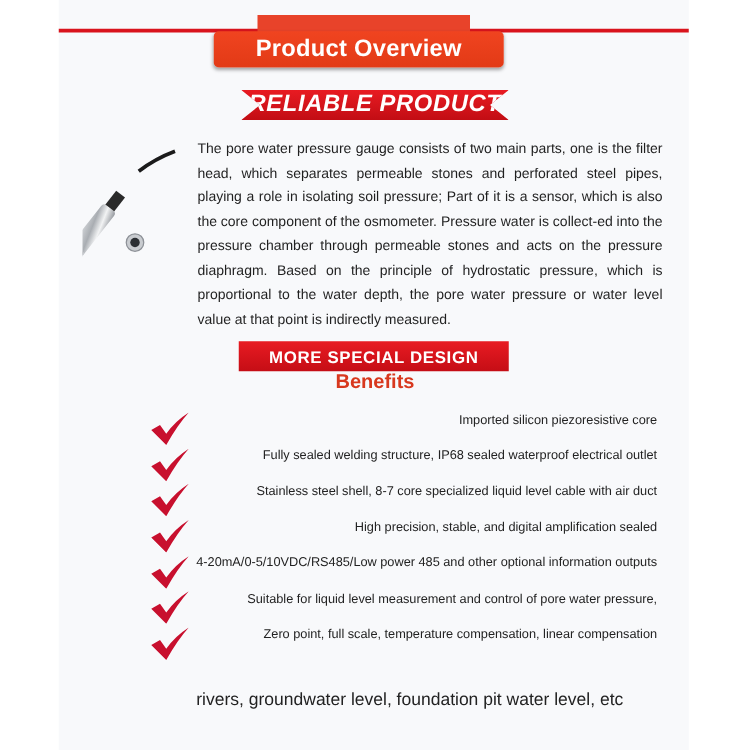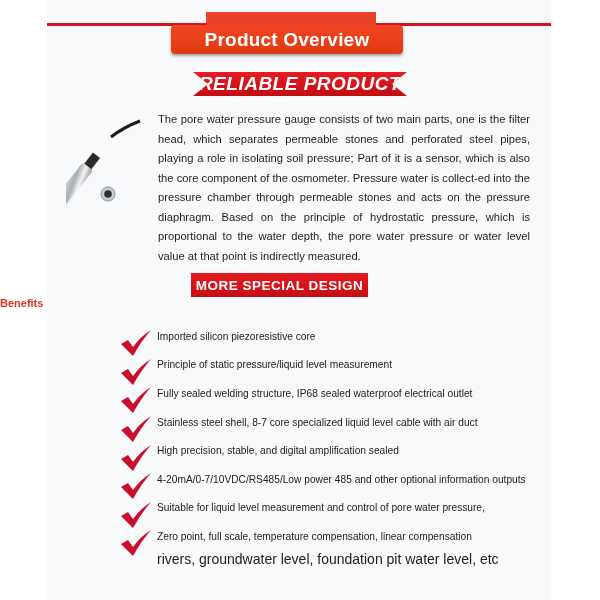--- a/index.html
+++ b/index.html
@@ -38,33 +38,33 @@
       letter-spacing: 0.5px;
       font-style: italic;
     }
     .product-img { position: absolute; left: 66px; top: 115px; width: 90px; height: 100px; }
     .para {
       position: absolute; left: 158px; top: 110px; width: 372px;
       font-size: 11.2px; line-height: 19.5px; color: #1f1f1f;
       text-align: justify; margin: 0;
     }
     .section-banner {
-      position: absolute; left: 191px; top: 273px; width: 177px; height: 24px;
+      position: absolute; left: 191px; top: 273px; width: 216px; height: 24px;
       background: linear-gradient(#e81b22, #c50d15);
       color: #fff; font-weight: bold; font-size: 13.5px;
       display: flex; align-items: center; justify-content: center;
       letter-spacing: 0.5px;
     }
     .benefits-title {
-      position: absolute; left: 0; width: 600px; top: 297px; 
-      color: #d8381e; font-weight: bold; font-size: 11px;
+      position: absolute; left: 0; width: 600px; top: 297px; text-align: center;
+      color: #d8381e; font-weight: bold; font-size: 16px;
     }
     .benefit-list { position: absolute; left: 120px; top: 322px; margin: 0; padding: 0; list-style: none; }
     .benefit {
-      position: relative; height: 28.6px; display: flex; align-items: center;
+      position: relative; height: 28.6px; display: flex; align-items: center; justify-content: space-between;
     }
     .check { width: 32px; height: 26px; flex: none; margin-right: 5px; margin-top: 14px; }
     .benefit-text { font-size: 10.2px; color: #222; white-space: nowrap; }
     .benefit-cont {
       position: absolute; left: 157px; top: 551px; font-size: 14px; color: #222; white-space: nowrap;
     }
   </style>
 </head>
 <body>
 
@@ -103,45 +103,39 @@
   <li class="benefit">
     <svg class="check" viewBox="0 0 32 26">
         <path d="M1 14 L8 10 L13 17 Q20 7 31 0 Q22 10 13 26 Z" fill="#c8102e"></path>
       </svg>
     <span class="benefit-text">Imported silicon piezoresistive core</span>
   </li>
   <li class="benefit">
     <svg class="check" viewBox="0 0 32 26">
         <path d="M1 14 L8 10 L13 17 Q20 7 31 0 Q22 10 13 26 Z" fill="#c8102e"></path>
       </svg>
-    <span class="benefit-text">Principle of static pressure/liquid level measurement</span>
-  </li>
-  <li class="benefit">
-    <svg class="check" viewBox="0 0 32 26">
-        <path d="M1 14 L8 10 L13 17 Q20 7 31 0 Q22 10 13 26 Z" fill="#c8102e"></path>
-      </svg>
     <span class="benefit-text">Fully sealed welding structure, IP68 sealed waterproof electrical outlet</span>
   </li>
   <li class="benefit">
     <svg class="check" viewBox="0 0 32 26">
         <path d="M1 14 L8 10 L13 17 Q20 7 31 0 Q22 10 13 26 Z" fill="#c8102e"></path>
       </svg>
     <span class="benefit-text">Stainless steel shell, 8-7 core specialized liquid level cable with air duct</span>
   </li>
   <li class="benefit">
     <svg class="check" viewBox="0 0 32 26">
         <path d="M1 14 L8 10 L13 17 Q20 7 31 0 Q22 10 13 26 Z" fill="#c8102e"></path>
       </svg>
     <span class="benefit-text">High precision, stable, and digital amplification sealed</span>
   </li>
   <li class="benefit">
     <svg class="check" viewBox="0 0 32 26">
         <path d="M1 14 L8 10 L13 17 Q20 7 31 0 Q22 10 13 26 Z" fill="#c8102e"></path>
       </svg>
-    <span class="benefit-text">4-20mA/0-7/10VDC/RS485/Low power 485 and other optional information outputs</span>
+    <span class="benefit-text">4-20mA/0-5/10VDC/RS485/Low power 485 and other optional information outputs</span>
   </li>
   <li class="benefit">
     <svg class="check" viewBox="0 0 32 26">
         <path d="M1 14 L8 10 L13 17 Q20 7 31 0 Q22 10 13 26 Z" fill="#c8102e"></path>
       </svg>
     <span class="benefit-text">Suitable for liquid level measurement and control of pore water pressure,</span>
   </li>
   <li class="benefit">
     <svg class="check" viewBox="0 0 32 26">
         <path d="M1 14 L8 10 L13 17 Q20 7 31 0 Q22 10 13 26 Z" fill="#c8102e"></path>

